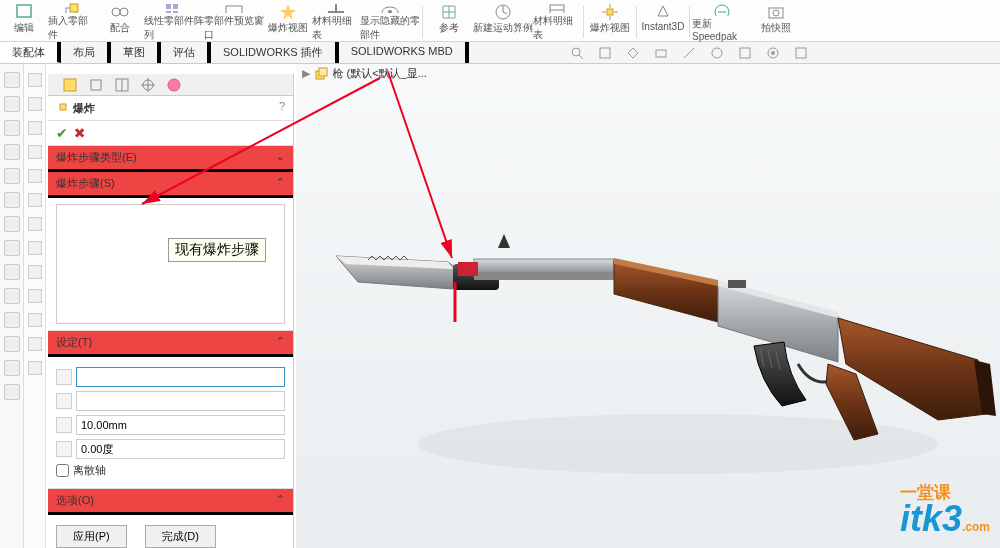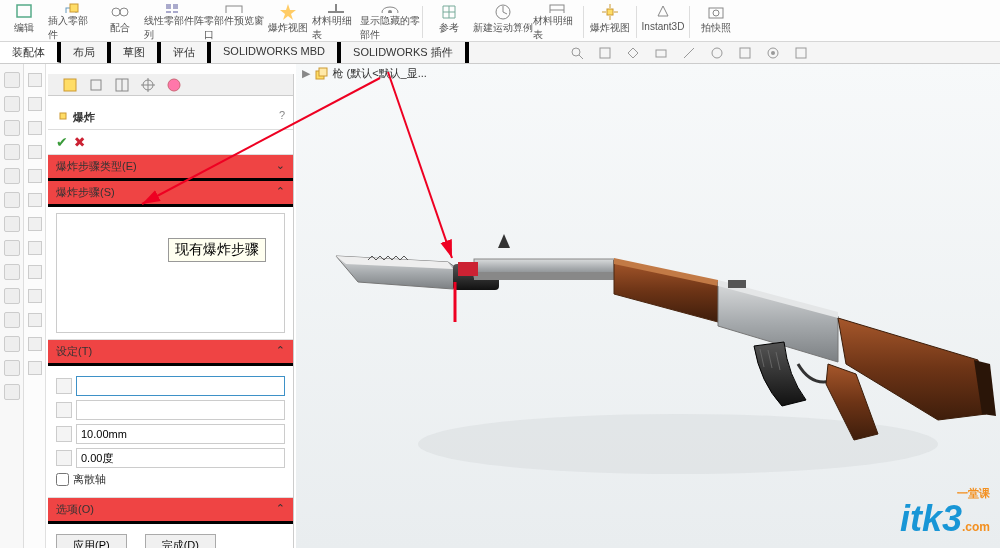--- a/index.html
+++ b/index.html
@@ -23,21 +23,21 @@
   .rail .ri { width: 16px; height: 16px; margin: 4px 0; background: #eee; border: 1px solid #ccc; border-radius: 2px; }
 
   
   .rail2 { position: absolute; top: 64px; left: 24px; width: 22px; height: calc(100% - 64px); background: #fcfcfc; border-right: 1px solid #e0e0e0; display: flex; flex-direction: column; align-items: center; padding-top: 4px; }
   .rail2 .ri { width: 14px; height: 14px; margin: 5px 0; background: #f0f0f0; border: 1px solid #ccc; }
 
   
   .panel { position: absolute; top: 74px; left: 48px; width: 246px; height: calc(100% - 74px); background: #fff; border-right: 1px solid #ccc; }
   .panel-toolbar { height: 22px; background: #f0f0f0; border-bottom: 1px solid #ccc; display: flex; align-items: center; padding-left: 10px; }
   .panel-toolbar .pti { width: 18px; height: 16px; margin: 0 4px; }
-  .panel-title { padding: 4px 8px; font-size: 11px; color: #333; display: flex; justify-content: space-between; border-bottom: 1px solid #ddd; margin-top: 9px; }
+  .panel-title { padding: 4px 8px; font-size: 11px; color: #333; display: flex; justify-content: space-between; border-bottom: 1px solid #ddd; }
   .help { color: #888; }
   .ok-cancel { padding: 4px 8px; display: flex; gap: 6px; border-bottom: 1px solid #ddd; }
   .check { color: #3a9b3a; font-size: 14px; }
   .cross { color: #c23; font-size: 14px; }
   .section-hdr { padding: 4px 8px; background: #ef4444; border-bottom: 3px solid #000000; font-size: 11px; color: #333; display: flex; justify-content: space-between; }
   .section-body { padding: 6px 8px; border-bottom: 1px solid #ddd; }
   .steps-box { height: 120px; background: #fff; border: 1px solid #ccc; }
   .tooltip { position: absolute; left: 168px; top: 238px; background: #fffff0; border: 1px solid #999; padding: 2px 6px; font-size: 14px; }
   .input-row { display: flex; align-items: center; margin: 4px 0; }
   .input-row .ico { width: 16px; height: 16px; margin-right: 4px; border: 1px solid #ccc; background: #f4f4f4; }
@@ -59,21 +59,21 @@
 
   
   .viewport { position: absolute; top: 64px; left: 296px; right: 0; bottom: 0; background: linear-gradient(180deg, #f7f9fa 0%, #e9edef 100%); }
 
   
   .anno-line { position: absolute; pointer-events: none; }
 
   
   .logo { position: absolute; right: 10px; bottom: 8px; font-size: 36px; font-weight: 800; font-style: italic; color: #1896d6; }
   .logo .orange { color: #f39020; font-size: 12px; font-style: normal; }
-  .logo small { font-size: 11px; color: #f39020; font-style: normal; display: block; line-height: 10px; text-align: right; }
+  .logo small { font-size: 17px; color: #f39020; font-style: normal; display: block; line-height: 10px; }
 </style>
 </head>
 <body>
 
 <div class="app">
 
   <div class="ribbon">
     <div class="ribbon-item">
       <svg class="ico">
           <rect x="3" y="3" width="14" height="12" fill="none" stroke="#5a8" stroke-width="1.5"></rect>
@@ -158,36 +158,43 @@
       <span>爆炸视图</span>
     </div>
     <div class="ribbon-sep"></div>
     <div class="ribbon-item">
       <svg class="ico">
           <path d="M5 14 L10 4 L15 14 Z" fill="none" stroke="#888"></path>
         </svg>
       <span>Instant3D</span>
     </div>
     <div class="ribbon-sep"></div>
+    <div class="ribbon-item wide">
+      <svg class="ico">
+          <circle cx="10" cy="10" r="7" fill="none" stroke="#3a9"></circle>
+          <path d="M6 10 L14 10" stroke="#3a9"></path>
+        </svg>
+      <span>更新Speedpak</span>
+    </div>
     <div class="ribbon-item">
       <svg class="ico">
           <rect x="3" y="6" width="14" height="10" fill="none" stroke="#888"></rect>
           <circle cx="10" cy="11" r="3" fill="none" stroke="#888"></circle>
         </svg>
       <span>拍快照</span>
     </div>
   </div>
 
   <div class="tabs">
     <div class="tab active">装配体</div>
     <div class="tab">布局</div>
     <div class="tab">草图</div>
     <div class="tab">评估</div>
+    <div class="tab">SOLIDWORKS 插件</div>
     <div class="tab">SOLIDWORKS MBD</div>
-    <div class="tab">SOLIDWORKS 插件</div>
   </div>
 
   <div class="viewport-strip">
     <svg class="vs-ico">
         <circle cx="6" cy="6" r="4" fill="none" stroke="#999"></circle>
         <path d="M9 9 L13 13" stroke="#999"></path>
       </svg>
     <svg class="vs-ico">
         <rect x="2" y="2" width="10" height="10" fill="none" stroke="#999"></rect>
       </svg>

